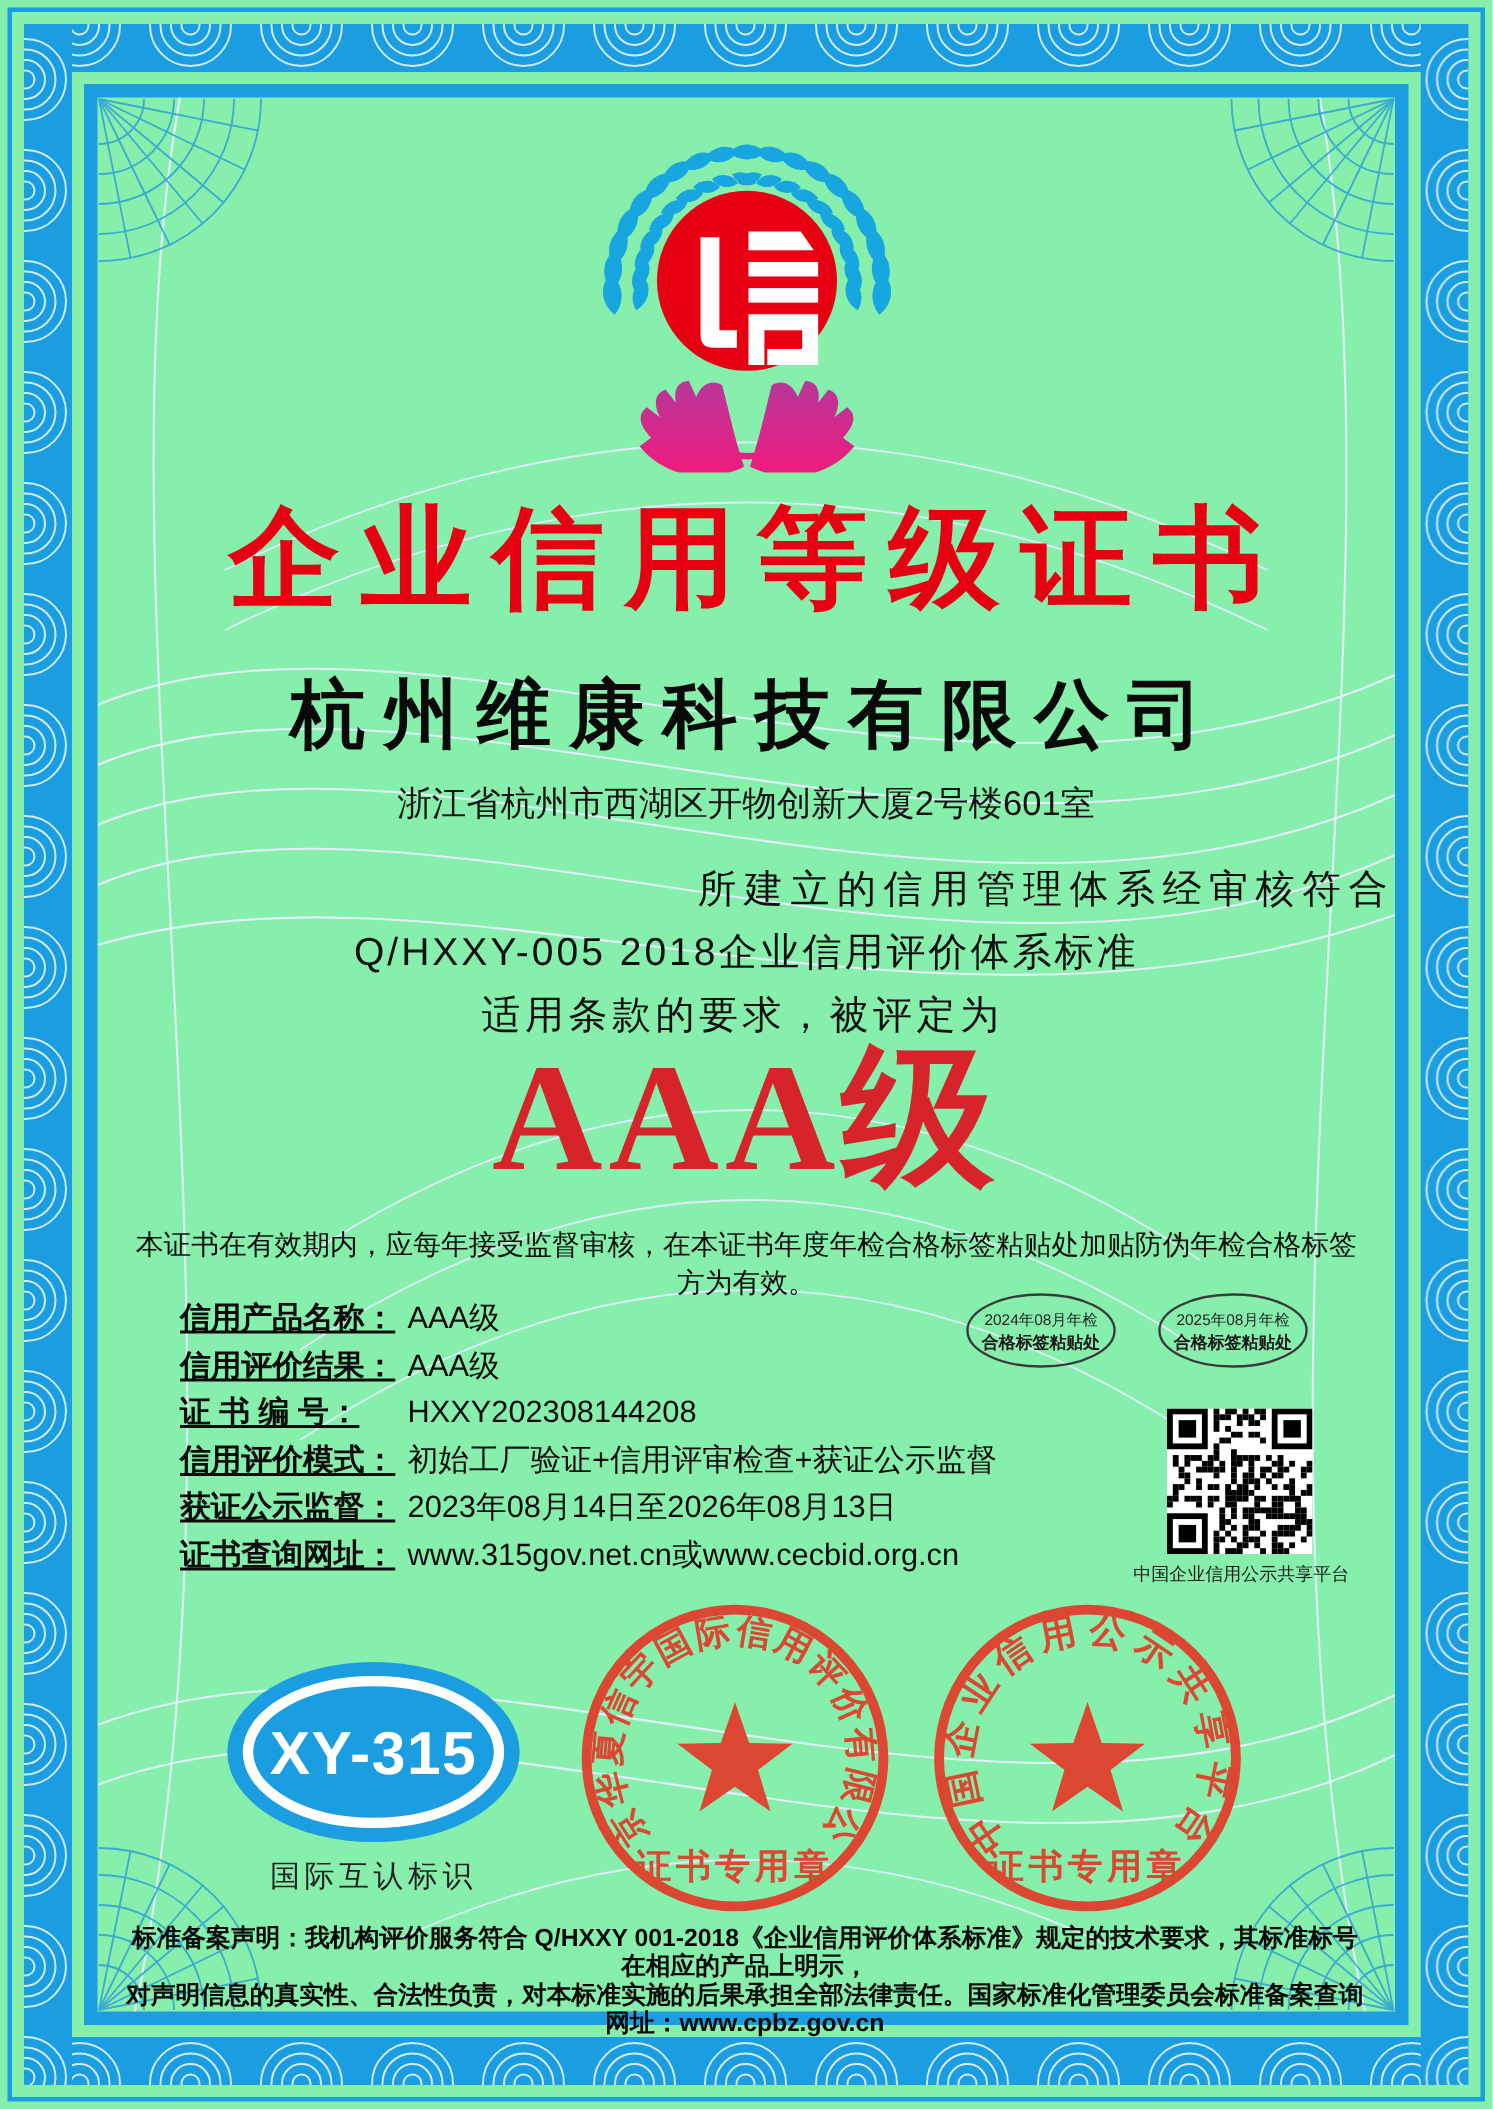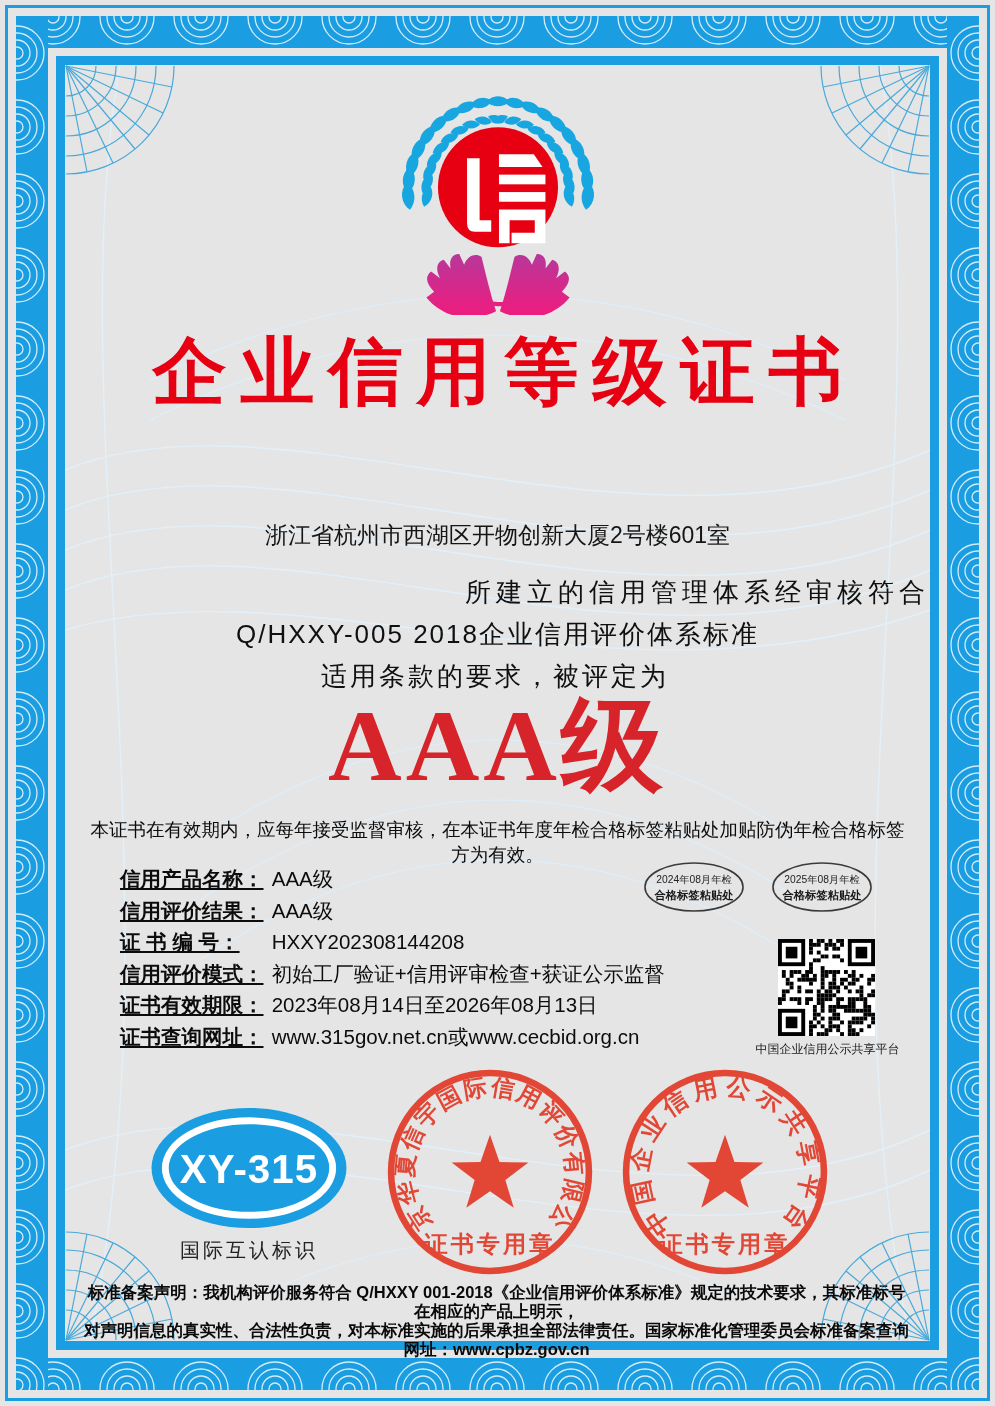--- a/index.html
+++ b/index.html
@@ -1,18 +1,18 @@
 <!DOCTYPE html>
 <html><head>
 <meta charset="utf-8">
 <style>
   html,body{margin:0;padding:0;background:#ffffff;}
   .cert{
     position:relative;width:995px;height:1406px;margin:0 auto;
-    background:#e5e5e5;overflow:hidden;
+    background:#86efac;overflow:hidden;
     font-family:"Liberation Sans","DejaVu Sans",sans-serif;color:#111;
   }
   
   .frame-line{position:absolute;inset:5px;border:3px solid #1b9de2;pointer-events:none;}
   .band{position:absolute;pointer-events:none;}
   .band svg{display:block;}
   .inner-band{position:absolute;inset:56px;border:9px solid #1b9de2;pointer-events:none;}
   
   .overlay-svg{position:absolute;left:0;top:0;pointer-events:none;}
   
@@ -221,20 +221,21 @@
       <g fill="#ffffff">
         <path d="M88,88 h13 v64 h12 v12 h-17 q-8,0 -8,-9 Z"></path>
         <path d="M121,84 h36 l9,13 h-45 Z"></path>
         <rect x="121" y="105" width="48" height="10"></rect>
         <rect x="121" y="123" width="48" height="10"></rect>
         <path d="M121,141 h48 v35 h-35 v-11 h24 v-13 h-26 v24 h-11 Z"></path>
       </g>
     </svg>
 
     <div class="abs title">企业信用等级证书</div>
+    <div class="abs company">杭州维康科技有限公司</div>
     <div class="abs address">浙江省杭州市西湖区开物创新大厦2号楼601室</div>
 
     <div class="abs stm1">所建立的信用管理体系经审核符合</div>
     <div class="abs stm2">Q/HXXY-005 2018企业信用评价体系标准</div>
     <div class="abs stm3">适用条款的要求，被评定为</div>
 
     <div class="abs grade">AAA级</div>
 
     <div class="abs validity">本证书在有效期内，应每年接受监督审核，在本证书年度年检合格标签粘贴处加贴防伪年检合格标签方为有效。</div>
 
@@ -249,21 +250,21 @@
       </div>
       <div class="detail-row">
         <span class="detail-label">证 书 编 号：</span>
         <span class="detail-value">HXXY202308144208</span>
       </div>
       <div class="detail-row">
         <span class="detail-label">信用评价模式：</span>
         <span class="detail-value">初始工厂验证+信用评审检查+获证公示监督</span>
       </div>
       <div class="detail-row">
-        <span class="detail-label">证书有效期限：</span>
+        <span class="detail-label">获证公示监督：</span>
         <span class="detail-value">2023年08月14日至2026年08月13日</span>
       </div>
       <div class="detail-row">
         <span class="detail-label">证书查询网址：</span>
         <span class="detail-value">www.315gov.net.cn或www.cecbid.org.cn</span>
       </div>
     </div>
 
     <svg class="abs badge badge1" viewBox="0 0 104 52">
       <ellipse cx="52" cy="26" rx="50" ry="24.5" fill="none" stroke="#3a3a3a" stroke-width="1.6"></ellipse>

